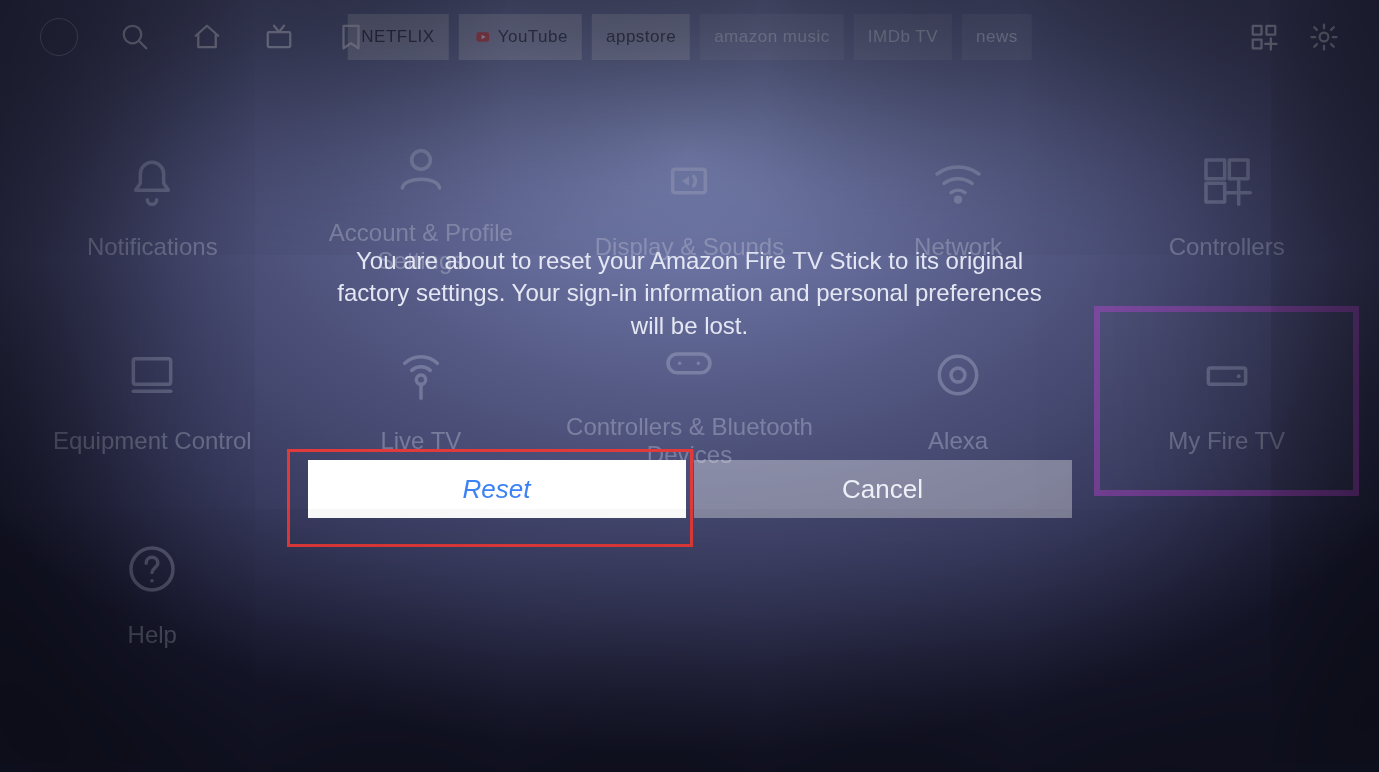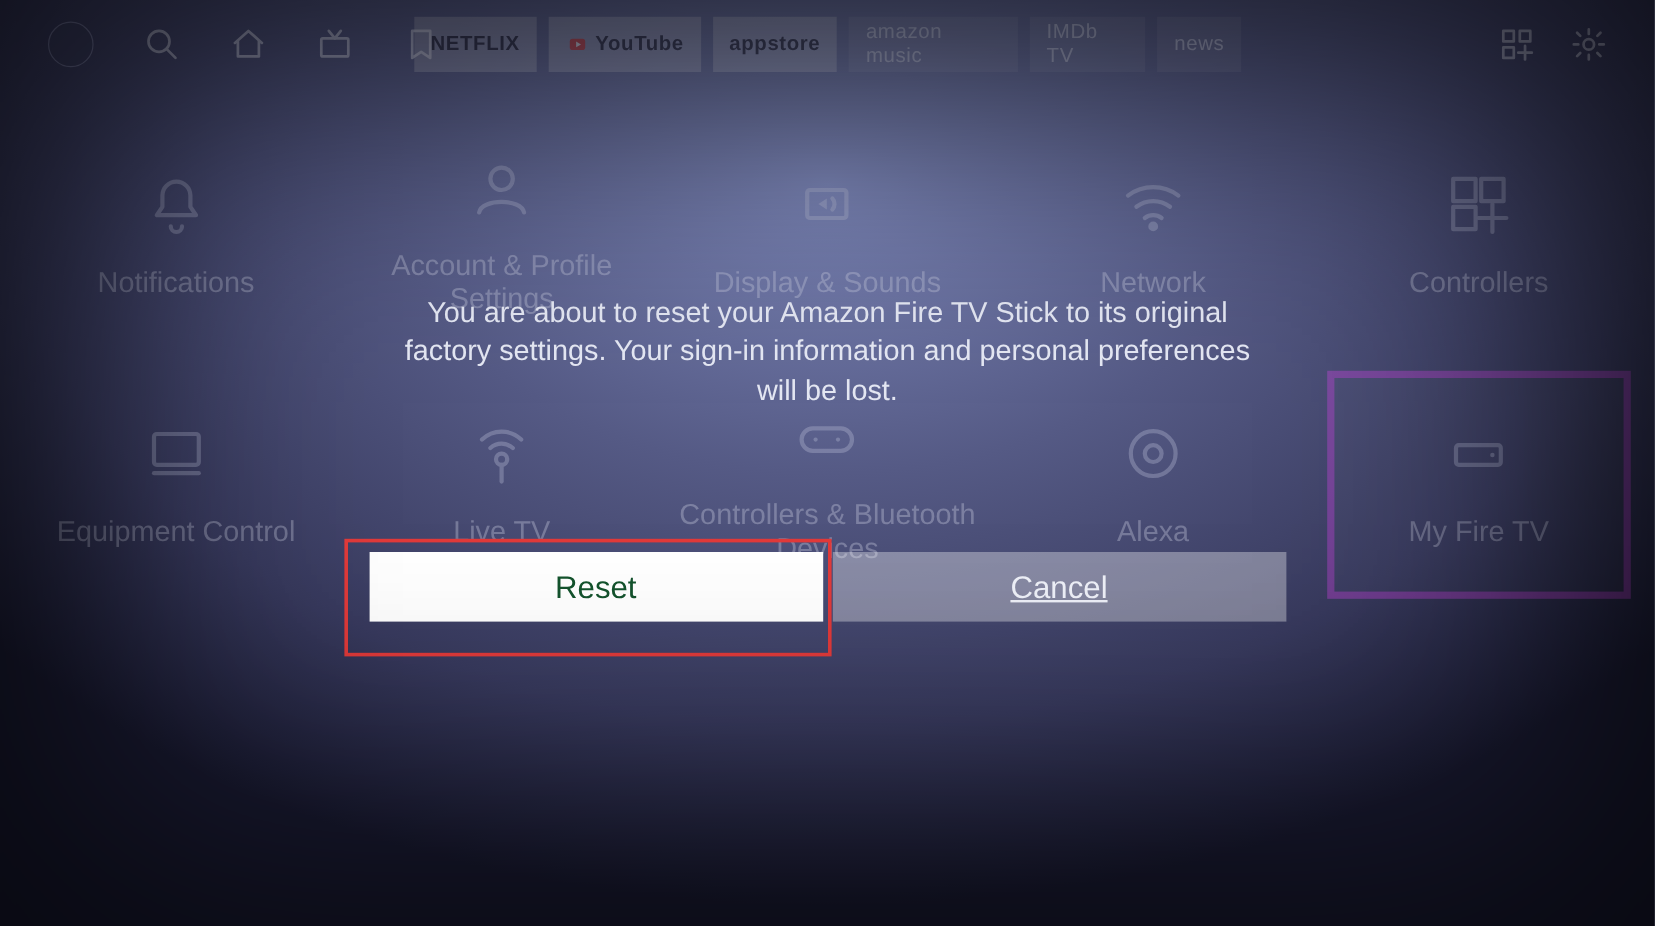--- a/index.html
+++ b/index.html
@@ -21,32 +21,32 @@
   .topbar {
     position: absolute; top: 18px; left: 0; right: 0;
     display: flex; align-items: center; padding: 0 40px;
     opacity: 0.55;
   }
   .topbar .left { display:flex; align-items:center; gap:42px; }
   .topbar .chips { display:flex; align-items:center; gap:10px; position:absolute; left:50%; transform:translateX(-50%);}
   .topbar .right { margin-left:auto; display:flex; align-items:center; gap:30px; }
   .chip {
     height:46px; padding:0 14px; display:flex; align-items:center; justify-content:center;
-    background: rgba(255,255,255,0.35); font-weight:700; font-size:17px; letter-spacing:0.5px;
+    background: rgba(255,255,255,0.35); font-weight:400; font-size:17px; letter-spacing:0.5px;
     color:#1c1c2c;
   }
   .chip.ghost { background: rgba(255,255,255,0.12); color:#cfd3e6; font-weight:500;}
   .icon { width:30px; height:30px; display:flex; align-items:center; justify-content:center; }
   .icon svg { width:100%; height:100%; stroke:#cfd2e4; stroke-width:1.8; fill:none; stroke-linecap:round; stroke-linejoin:round;}
   .avatar { width:38px; height:38px; border-radius:50%; background:#3a3d60; border:1px solid #8d92b8;}
 
   
   .grid {
-    position:absolute; top:101px; left:20px; right:20px;
-    display:grid; grid-template-columns: repeat(5, 1fr); gap:18px;
+    position:absolute; top:112px; left:20px; right:20px;
+    display:grid; grid-template-columns: repeat(5, 1fr); gap:4px;
     opacity:0.35;
   }
   .tile {
     height:190px; display:flex; flex-direction:column; align-items:center; justify-content:center; gap:24px;
     color:#cfd2e4; text-align:center; font-size:24px; font-weight:400;
     border:1px solid transparent;
   }
   .tile.selected { border:6px solid #d946ef; background:rgba(255,255,255,0.05);}
   .tile .tile-label { line-height:1.15; }
   .tile-icon { width:56px; height:56px; display:flex; align-items:center; justify-content:center;}
@@ -64,22 +64,22 @@
     font-size:24px; line-height:1.35; color:#e4e7f3; font-weight:500; max-width:740px; margin:0 auto;
   }
   .buttons {
     position:absolute; top:460px; left:50%; transform:translateX(-50%);
     display:flex; gap:8px;
   }
   .btn {
     width:378px; height:58px; display:flex; align-items:center; justify-content:center;
     font-size:26px; font-weight:400;
   }
-  .btn-primary { background:#fff; color:#14532d; }
-  .btn-secondary { background:rgba(255,255,255,0.35); color:#eef0f8;text-decoration:underline; }
+  .btn-primary { background:#fff; color:#3b82f6;font-style:italic; }
+  .btn-secondary { background:rgba(255,255,255,0.35); color:#eef0f8; }
 
   .highlight-box {
     position:absolute; border:3px solid #e13a3a; pointer-events:none;
     top:449px; left:287px; width:406px; height:98px;
   }
 </style>
 </head>
 <body>
 
 <div class="topbar">
@@ -235,20 +235,30 @@
     </div>
     <div class="tile selected">
       <div class="tile-icon">
         <svg viewBox="0 0 24 24">
           <rect x="4" y="9" width="16" height="7" rx="1"></rect>
           <circle cx="17" cy="12.5" r="0.8" fill="#b9bdd6" stroke="none"></circle>
         </svg>
       </div>
       <div class="tile-label">My Fire TV</div>
     </div>
+    <div class="tile">
+      <div class="tile-icon">
+        <svg viewBox="0 0 24 24">
+          <circle cx="12" cy="12" r="9"></circle>
+          <path d="M9.5 9.5a2.5 2.5 0 115 0c0 2-2.5 2-2.5 4"></path>
+          <line x1="12" y1="17" x2="12" y2="17"></line>
+        </svg>
+      </div>
+      <div class="tile-label">Help</div>
+    </div>
   </div>
 
 <div class="dialog">
   <p>You are about to reset your Amazon Fire TV Stick to its original factory settings. Your sign-in information and personal preferences will be lost.</p>
 </div>
 <div class="buttons">
   <div class="btn btn-primary">Reset</div>
   <div class="btn btn-secondary">Cancel</div>
 </div>
 

